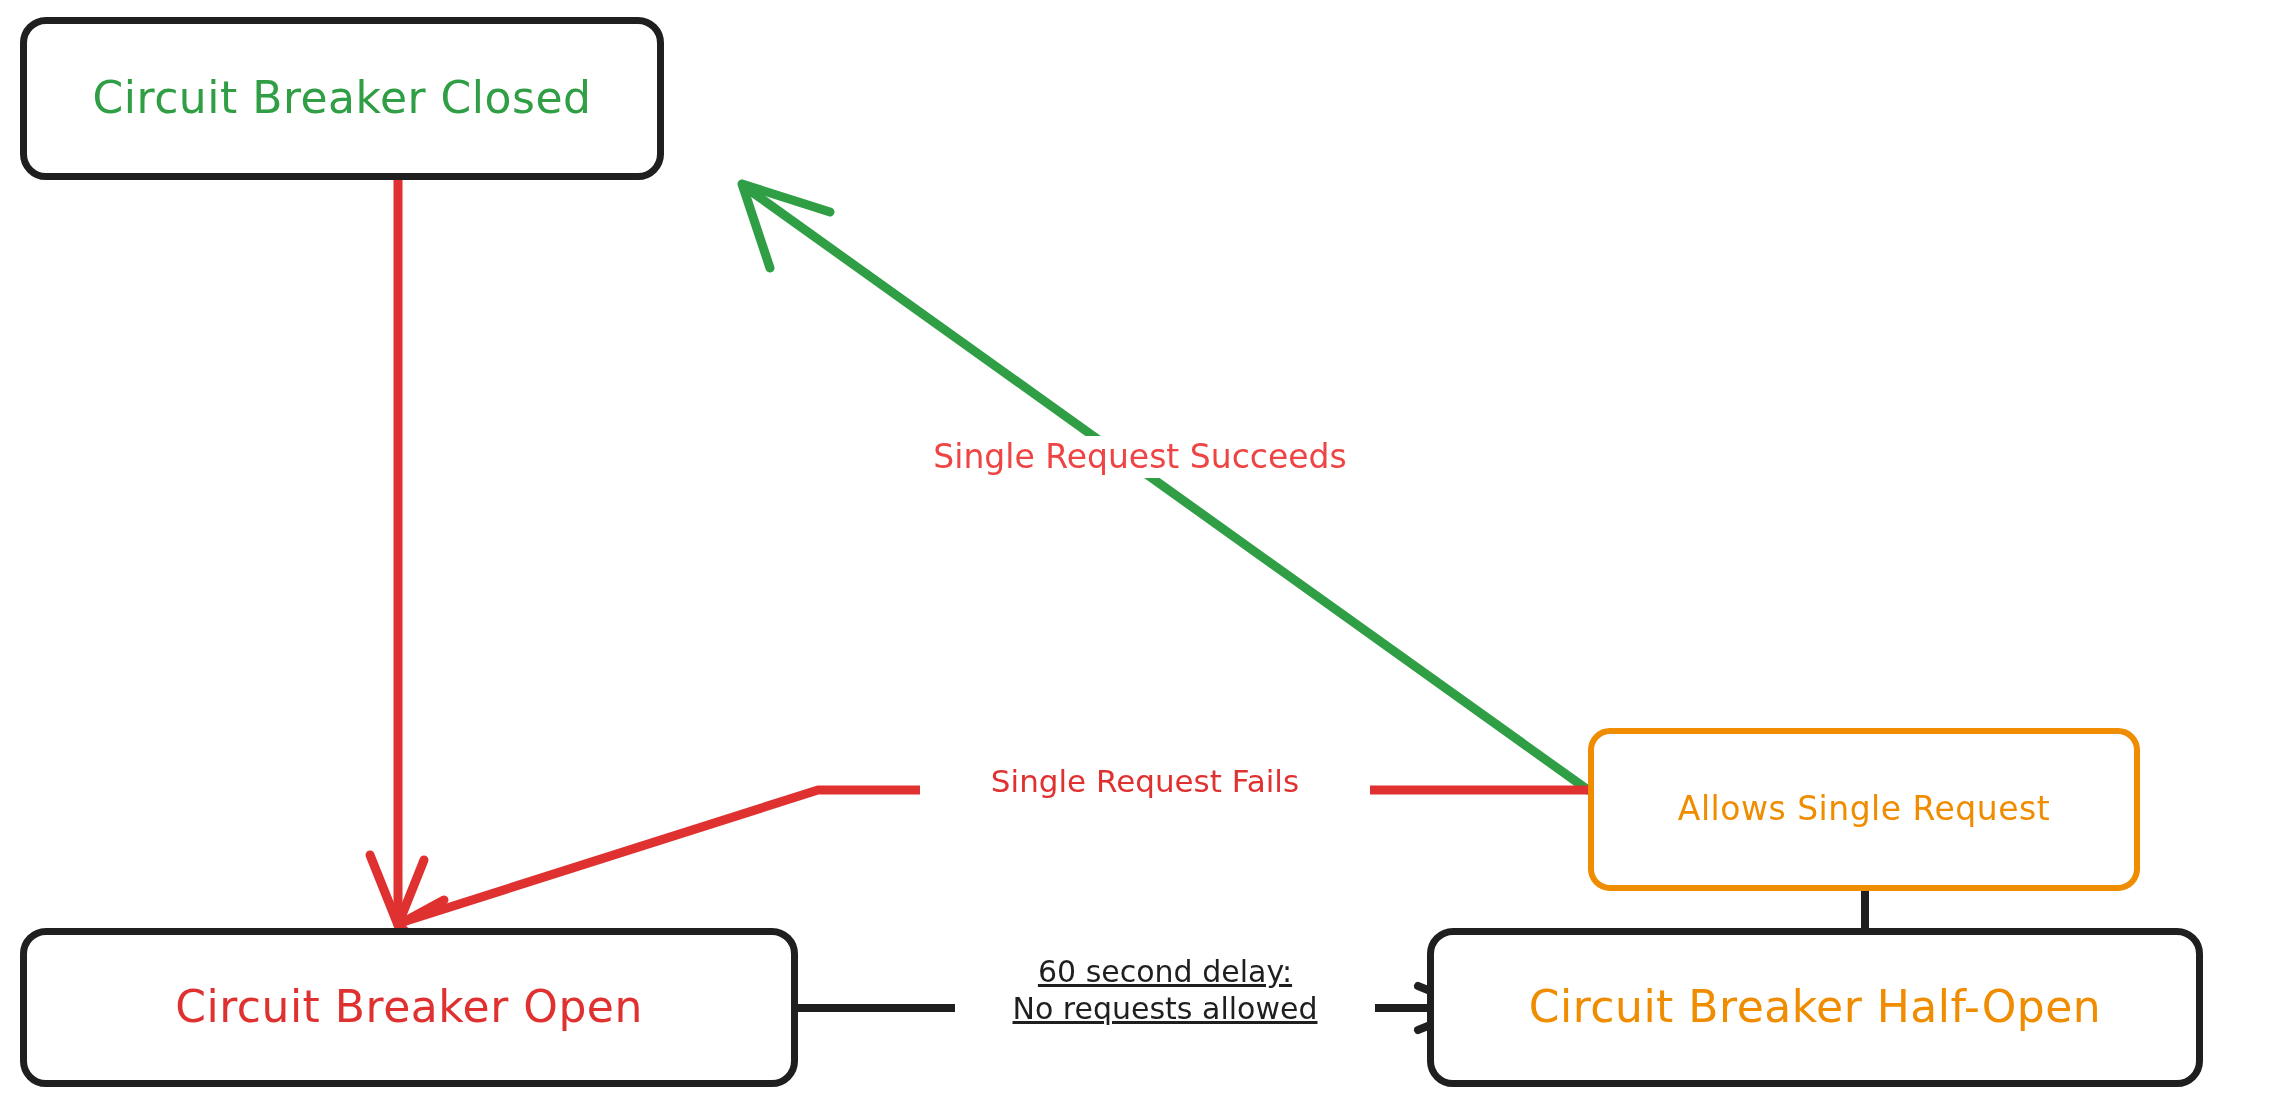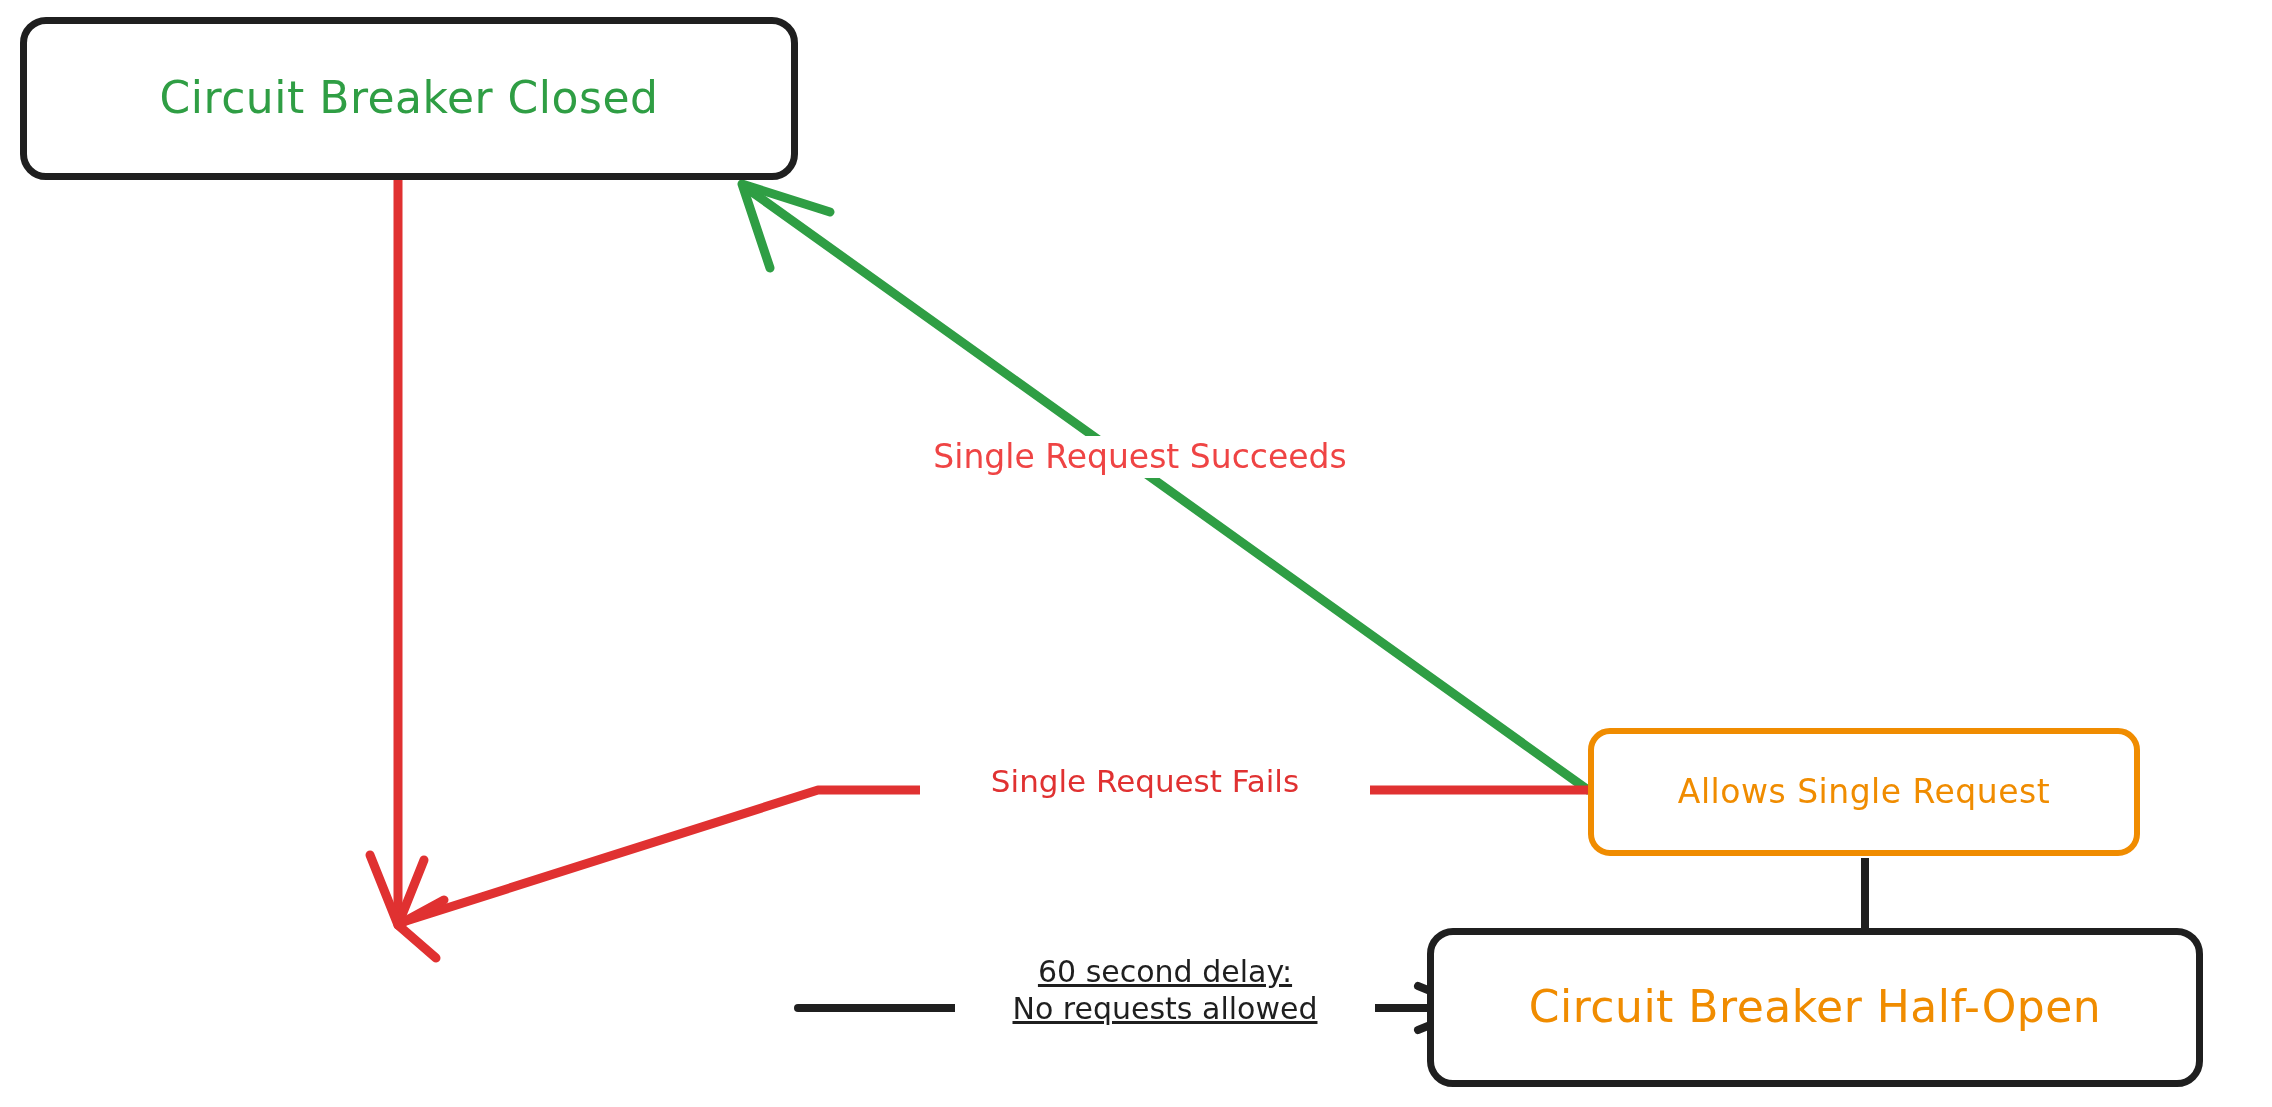--- a/index.html
+++ b/index.html
@@ -45,21 +45,21 @@
   .node-label {
     font-family: "DejaVu Sans", sans-serif;
     font-weight: 400;
     letter-spacing: 0.5px;
     line-height: 1.1;
     white-space: nowrap;
   }
   #node-closed {
     left: 20px;
     top: 17px;
-    width: 778px;
+    width: 644px;
     height: 163px;
   }
   #node-closed .node-label {
     font-size: 44px;
     color: #2f9e44;
   }
   #node-open {
     left: 20px;
     top: 928px;
     width: 778px;
@@ -76,21 +76,21 @@
     height: 159px;
   }
   #node-halfopen .node-label {
     font-size: 44px;
     color: #f08c00;
   }
   #node-allows {
     left: 1588px;
     top: 728px;
     width: 552px;
-    height: 128px;
+    height: 163px;
   }
   #node-allows .node-label {
     font-size: 33px;
     color: #f08c00;
   }
   .edge-label {
     position: absolute;
     font-family: "DejaVu Sans", sans-serif;
     line-height: 1.22;
     text-align: center;
@@ -159,20 +159,23 @@
 
     <g>
       <line x1="1865" y1="858" x2="1865" y2="928" stroke="#1f1f1f" stroke-width="8" stroke-linecap="butt"></line>
     </g>
   </svg>
 
   <div class="node node-black" id="node-closed">
     <span class="node-label">Circuit Breaker Closed</span>
   </div>
 
+  <div class="node node-black" id="node-open">
+    <span class="node-label">Circuit Breaker Open</span>
+  </div>
 
   <div class="node node-black" id="node-halfopen">
     <span class="node-label">Circuit Breaker Half-Open</span>
   </div>
 
   <div class="node node-orange" id="node-allows">
     <span class="node-label">Allows Single Request</span>
   </div>
 
 

